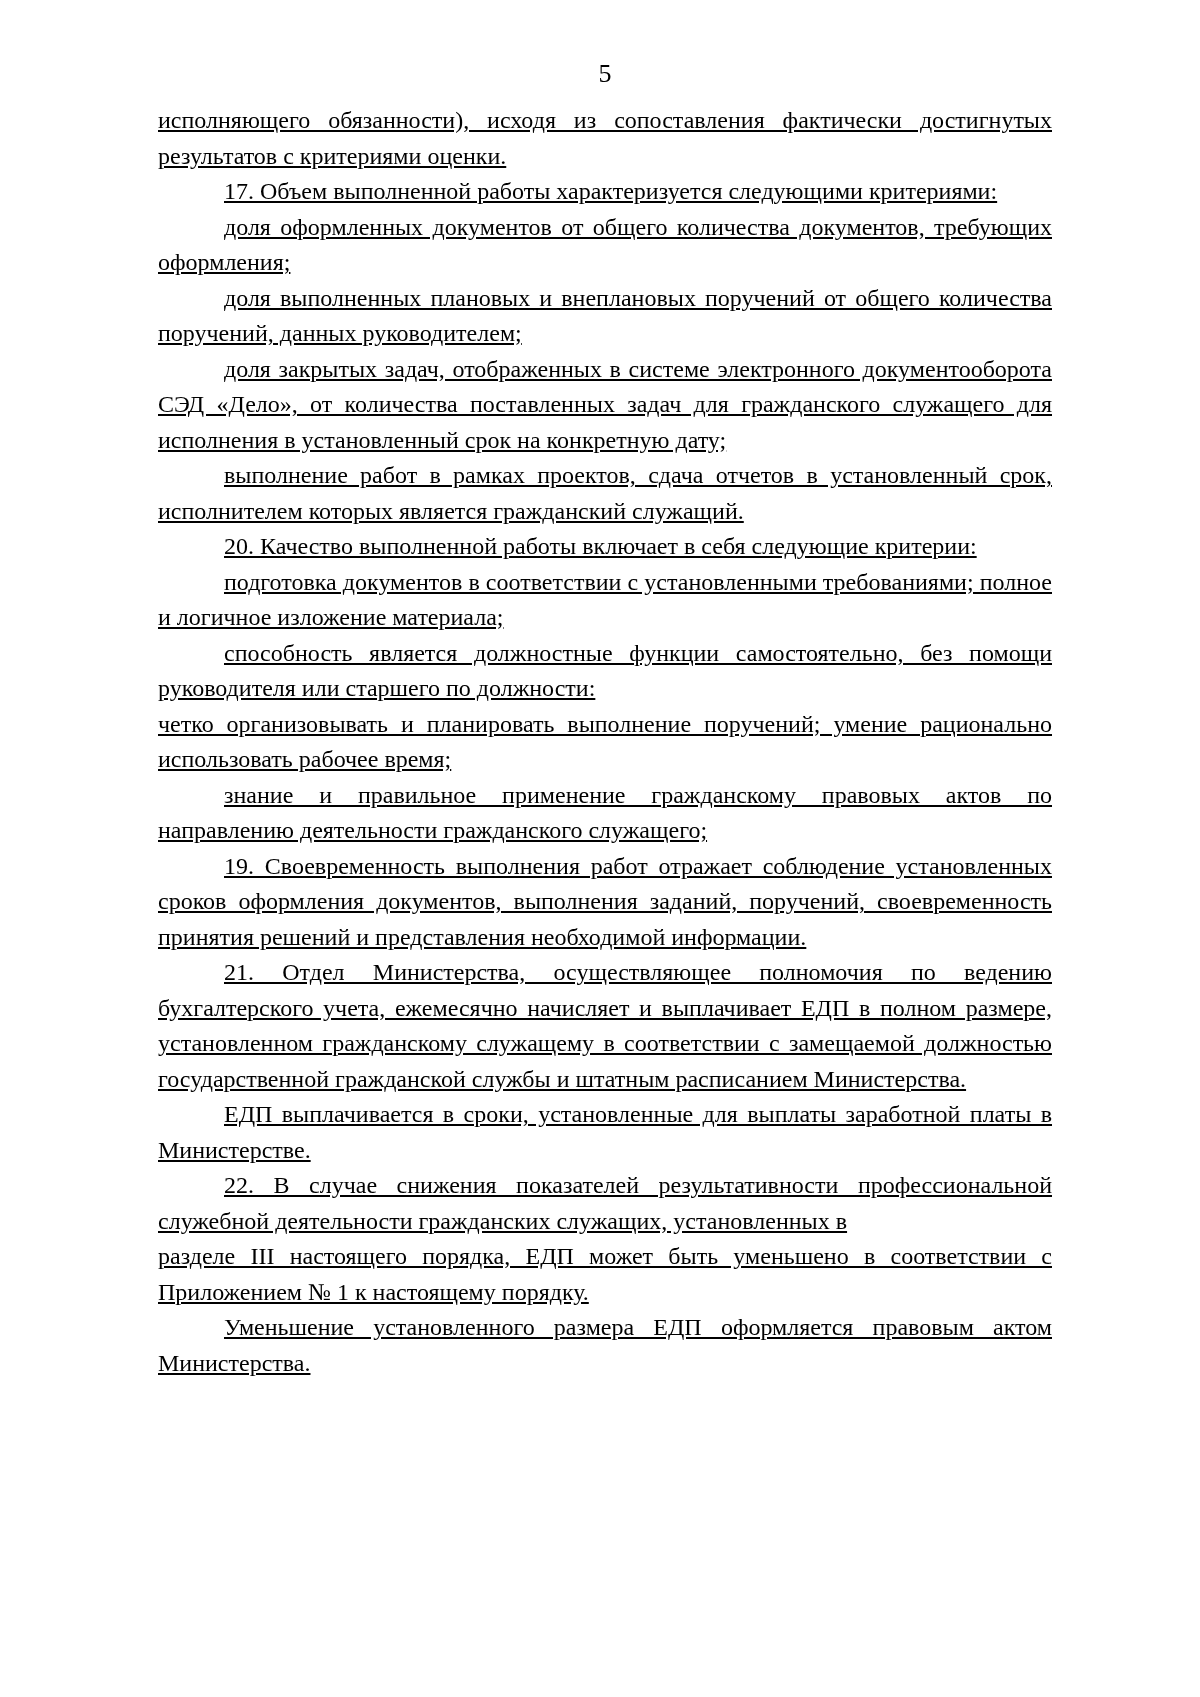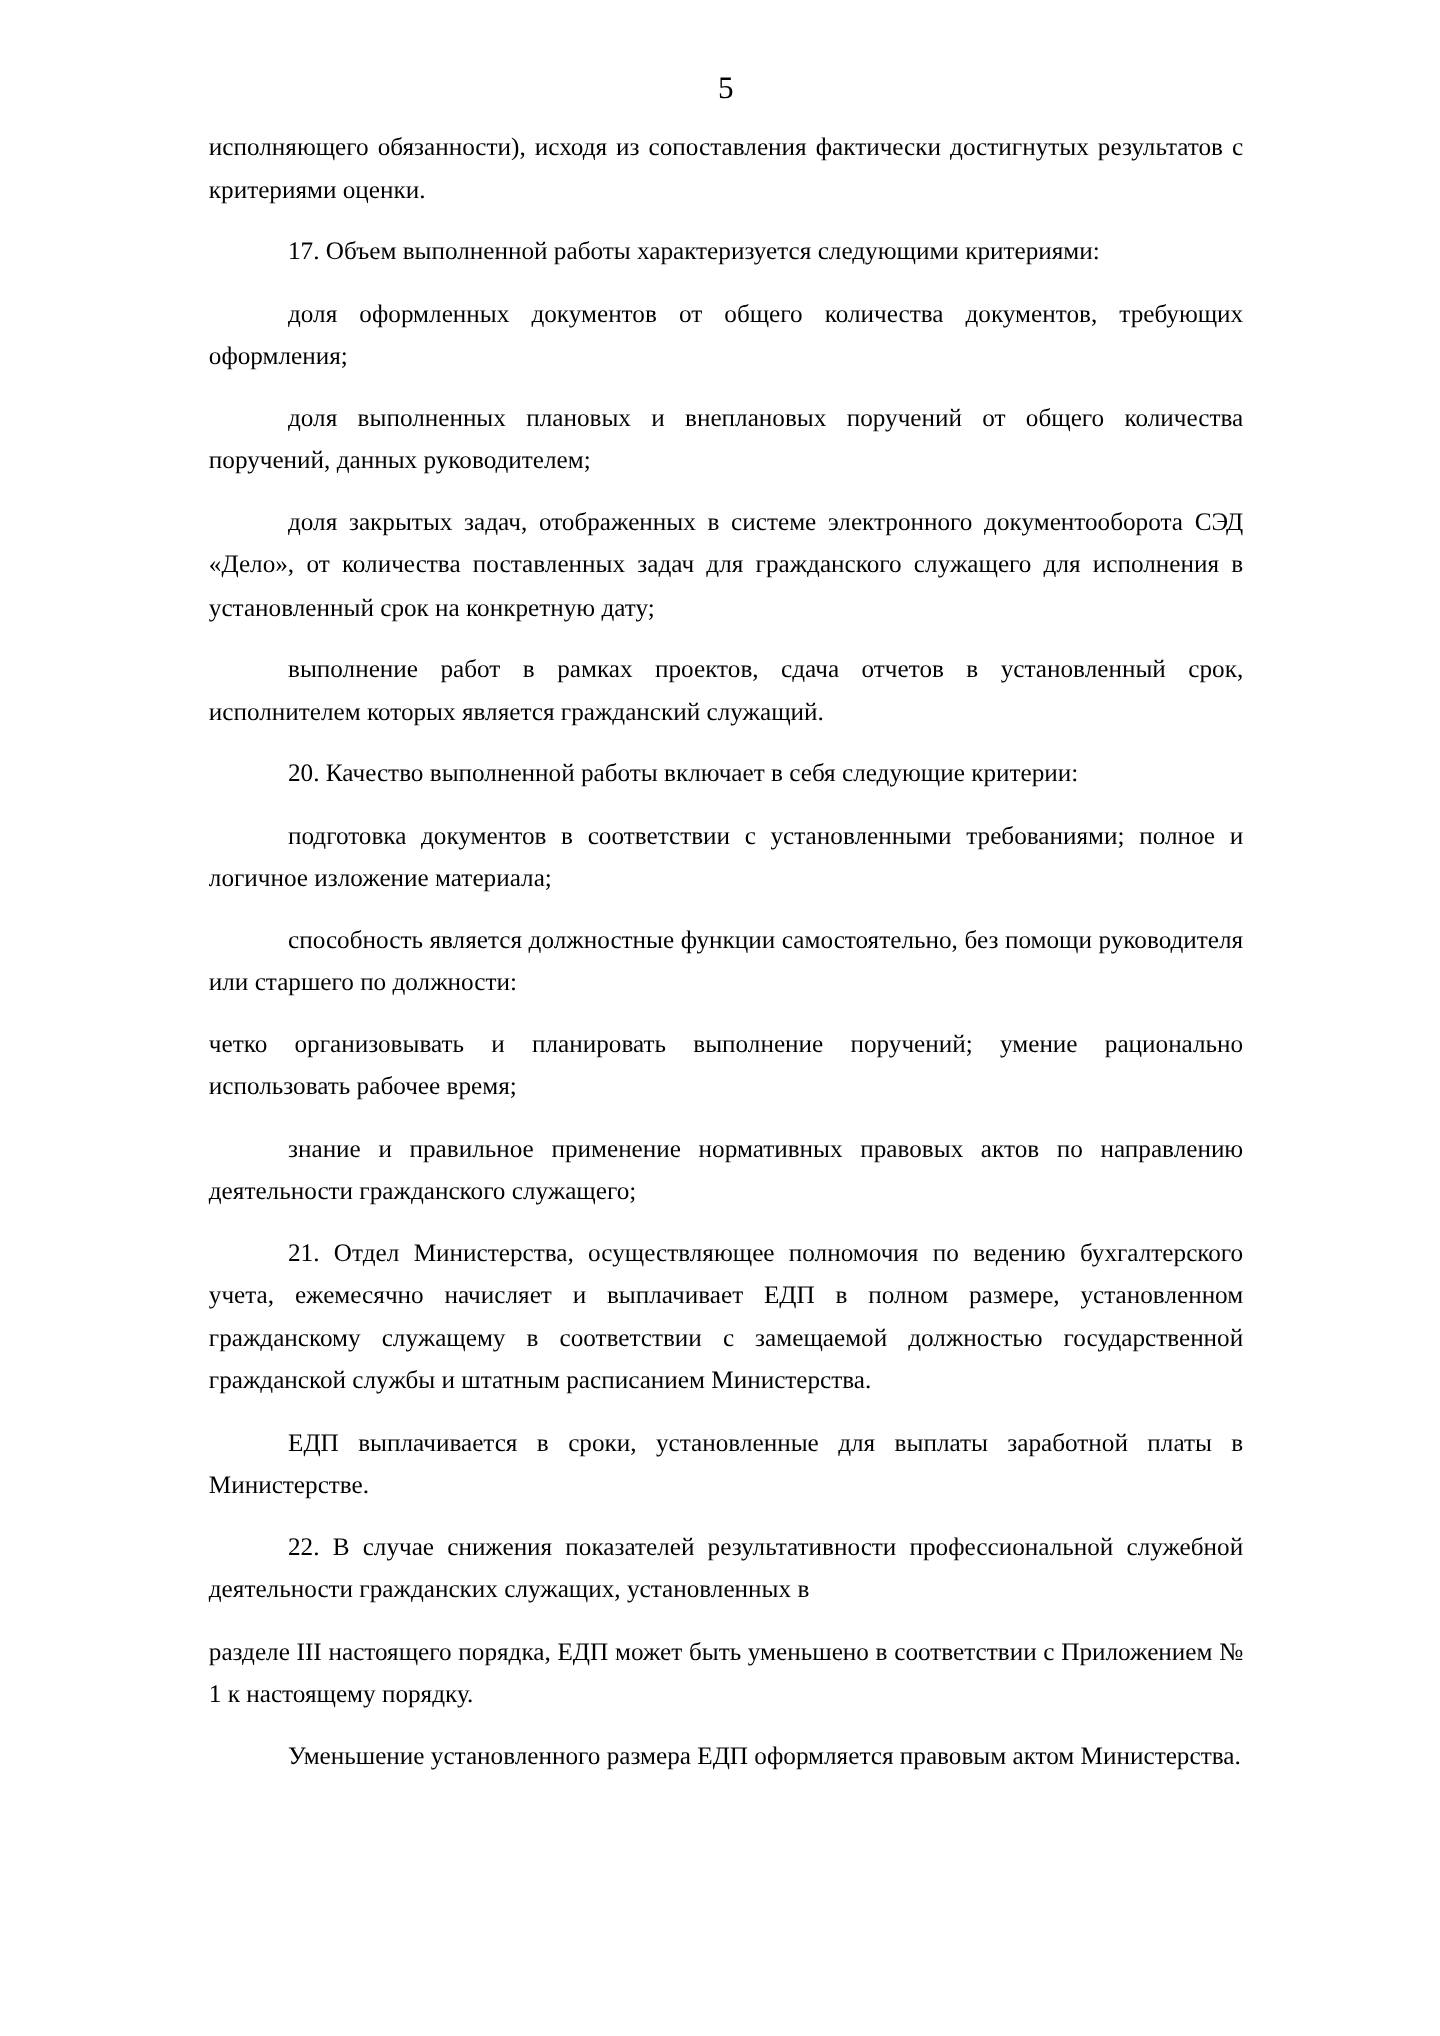--- a/index.html
+++ b/index.html
@@ -21,26 +21,27 @@
     position: relative;
   }
   .page-number {
     text-align: center;
     font-size: 26px;
     line-height: 1.2;
     margin: 0 0 14px 0;
     letter-spacing: 0.2px;
   }
   .body-text p {
-    margin: 16px;
-    font-size: 21px;
+    margin: 0;
+    font-size: 24px;
     line-height: 35.5px;
     text-align: justify;
     text-justify: inter-word;
     hyphens: none;
+    text-decoration: underline;
   }
   .indent {
     text-indent: 66px;
   }
   .noindent {
     text-indent: 0;
   }
   .left {
     text-align: left;
   }
@@ -56,21 +57,22 @@
     <p class="noindent">исполняющего обязанности), исходя из сопоставления фактически достигнутых результатов с критериями оценки.</p>
     <p class="indent">17. Объем выполненной работы характеризуется следующими критериями:</p>
     <p class="indent">доля оформленных документов от общего количества документов, требующих оформления;</p>
     <p class="indent">доля выполненных плановых и внеплановых поручений от общего количества поручений, данных руководителем;</p>
     <p class="indent">доля закрытых задач, отображенных в системе электронного документооборота СЭД «Дело», от количества поставленных задач для гражданского служащего для исполнения в установленный срок на конкретную дату;</p>
     <p class="indent">выполнение работ в рамках проектов, сдача отчетов в установленный срок, исполнителем которых является гражданский служащий.</p>
     <p class="indent left">20. Качество выполненной работы включает в себя следующие критерии:</p>
     <p class="indent left">подготовка документов в соответствии с установленными требованиями; полное и логичное изложение материала;</p>
     <p class="indent">способность является должностные функции самостоятельно, без помощи руководителя или старшего по должности:</p>
     <p class="noindent">четко организовывать и планировать выполнение поручений; умение рационально использовать рабочее время;</p>
-    <p class="indent">знание и правильное применение нормативных правовых актов по направлению деятельности гражданского служащего;</p>
+    <p class="indent">знание и правильное применение гражданскому правовых актов по направлению деятельности гражданского служащего;</p>
+    <p class="indent">19. Своевременность выполнения работ отражает соблюдение установленных сроков оформления документов, выполнения заданий, поручений, своевременность принятия решений и представления необходимой информации.</p>
     <p class="indent">21. Отдел Министерства, осуществляющее полномочия по ведению бухгалтерского учета, ежемесячно начисляет и выплачивает ЕДП в полном размере, установленном гражданскому служащему в соответствии с замещаемой должностью государственной гражданской службы и штатным расписанием Министерства.</p>
     <p class="indent">ЕДП выплачивается в сроки, установленные для выплаты заработной платы в Министерстве.</p>
     <p class="indent left">22. В случае снижения показателей результативности профессиональной служебной деятельности гражданских служащих, установленных             в</p>
     <p class="noindent">разделе III настоящего порядка, ЕДП может быть уменьшено в соответствии  с Приложением № 1 к настоящему порядку.</p>
     <p class="indent left">Уменьшение установленного размера ЕДП оформляется правовым актом Министерства.</p>
 
   </div>
 
 </div>
 

